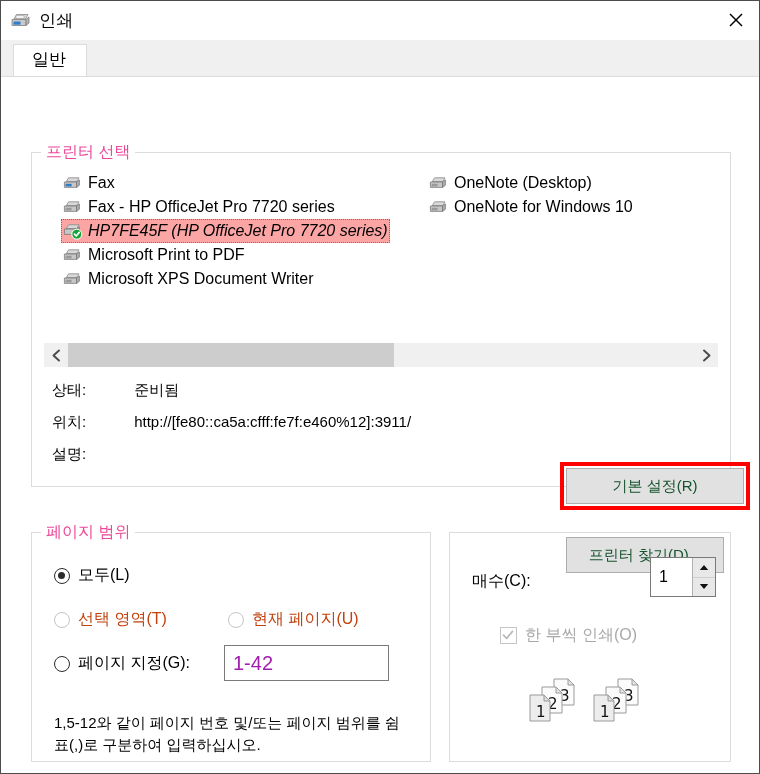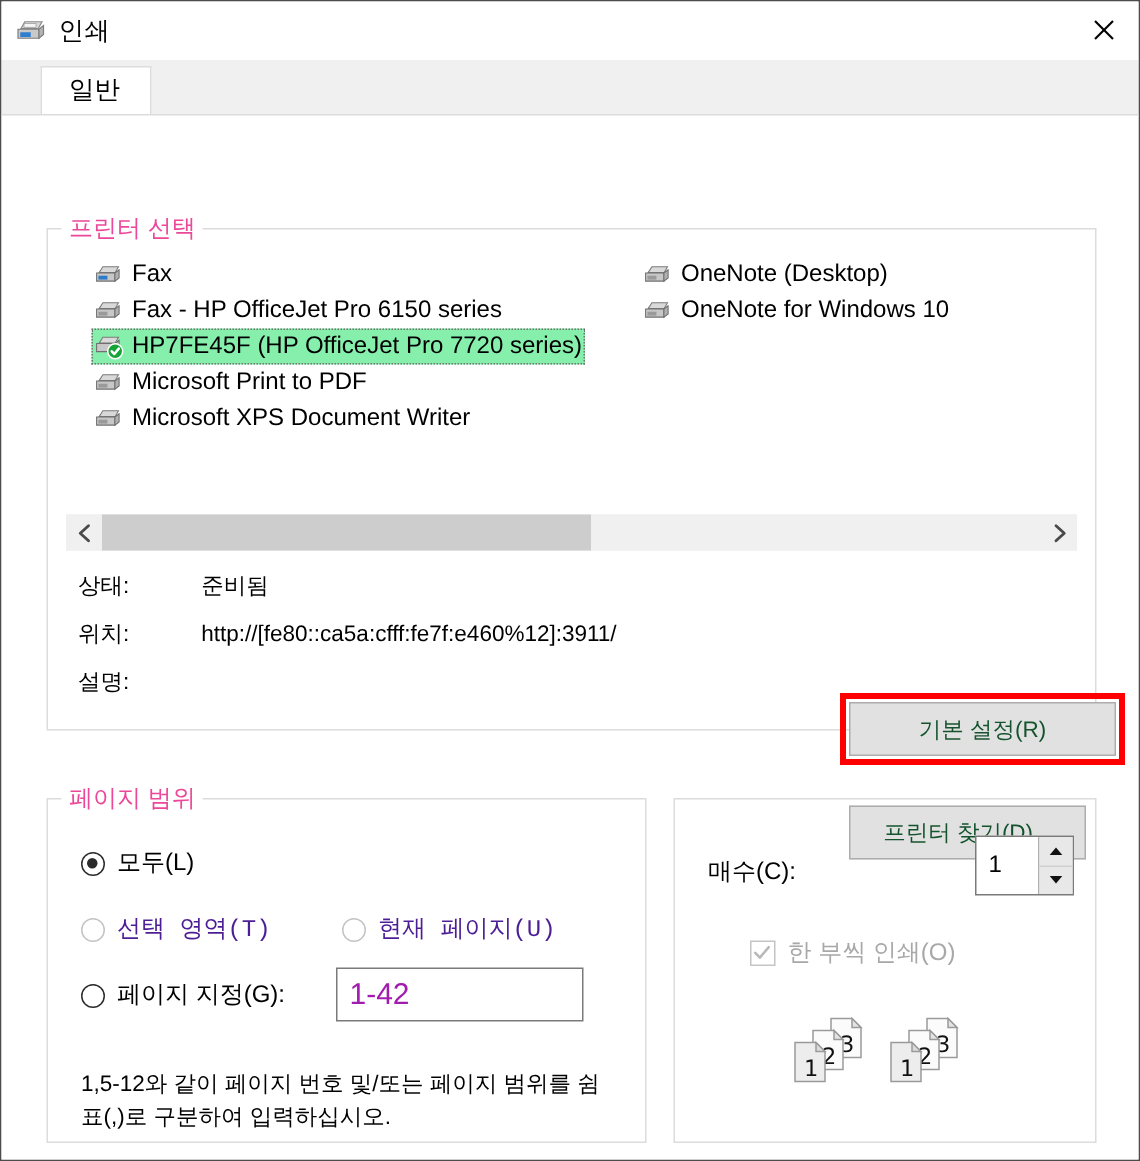--- a/index.html
+++ b/index.html
@@ -63,21 +63,21 @@
     cursor: default;
   }
   #close-btn svg { display:block; }
 
   
   #tabstrip {
     height: 36px;
     background: #f0f0f0;
     display: flex;
     align-items: flex-end;
-    padding-left: 26px;
+    padding-left: 12px;
     flex: none;
     position: relative;
   }
   #tabstrip:after {
     content: "";
     position: absolute;
     left: 0; right: 0; bottom: 0;
     height: 0;
   }
   .tab {
@@ -144,23 +144,24 @@
     display: flex;
     align-items: center;
     height: 24px;
     padding: 0 2px;
     font-size: 16px;
     white-space: nowrap;
     cursor: default;
     box-sizing: border-box;
   }
   .printer-item.selected {
-    background: #86efac;
+    background: #fca5a5;
     border: 1px dotted #707070;
     padding: 0 1px;
+    font-style: italic;
   }
   .printer-ico {
     width: 20px;
     height: 18px;
     margin-right: 5px;
     flex: none;
     position: relative;
   }
   .printer-label { line-height: 1; }
 
@@ -288,21 +289,21 @@
     background: #ffffff;
   }
   .radio.checked:after {
     content: "";
     position: absolute;
     left: 3px; top: 3px;
     width: 7px; height: 7px;
     border-radius: 50%;
     background: #2b2b2b;
   }
-  .radio-row.disabled { color: #4c1d95; font-family: Liberation Mono, monospace; }
+  .radio-row.disabled { color: #c2410c; }
   .radio-row.disabled .radio { border-color: #c4c4c4; }
 
   #opt-all      { left: 22px; top: 32px; }
   #opt-selection{ left: 22px; top: 76px; }
   #opt-current  { left: 196px; top: 76px; }
   #opt-pages    { left: 22px; top: 120px; }
 
   #pages-input {
     position: absolute;
     left: 192px;
@@ -454,21 +455,21 @@
 
           <div class="printer-item">
             <span class="printer-ico">
               <svg width="20" height="18" viewBox="0 0 20 18">
                 <path d="M3.2 7.6 L5.6 3.8 L16 3.8 L13.8 7.6 Z" fill="#d9d9d9" stroke="#7b7b7b" stroke-width="0.7"></path>
                 <path d="M1.4 8 L13.6 8 L13.6 13.4 L1.4 13.4 Z" fill="#c7c7c7" stroke="#6f6f6f" stroke-width="0.7"></path>
                 <path d="M13.6 8 L16.4 5.9 L16.4 11.3 L13.6 13.4 Z" fill="#b0b0b0" stroke="#6f6f6f" stroke-width="0.7"></path>
                 <rect x="2.6" y="9.8" width="6" height="2.6" fill="#9a9a9a"></rect>
               </svg>
             </span>
-            <span class="printer-label">Fax - HP OfficeJet Pro 6150 series</span>
+            <span class="printer-label">Fax - HP OfficeJet Pro 7720 series</span>
           </div>
 
           <div class="printer-item selected">
             <span class="printer-ico">
               <svg width="20" height="18" viewBox="0 0 20 18">
                 <path d="M3.2 6.6 L5.6 2.8 L16 2.8 L13.8 6.6 Z" fill="#d9d9d9" stroke="#7b7b7b" stroke-width="0.7"></path>
                 <path d="M1.4 7 L13.6 7 L13.6 12.4 L1.4 12.4 Z" fill="#c7c7c7" stroke="#6f6f6f" stroke-width="0.7"></path>
                 <path d="M13.6 7 L16.4 4.9 L16.4 10.3 L13.6 12.4 Z" fill="#b0b0b0" stroke="#6f6f6f" stroke-width="0.7"></path>
                 <circle cx="13.8" cy="12.2" r="5" fill="#17a437" stroke="#ffffff" stroke-width="1"></circle>
                 <path d="M11.5 12.2 L13.2 14 L16.2 10.4" fill="none" stroke="#ffffff" stroke-width="1.7" stroke-linecap="round" stroke-linejoin="round"></path>

